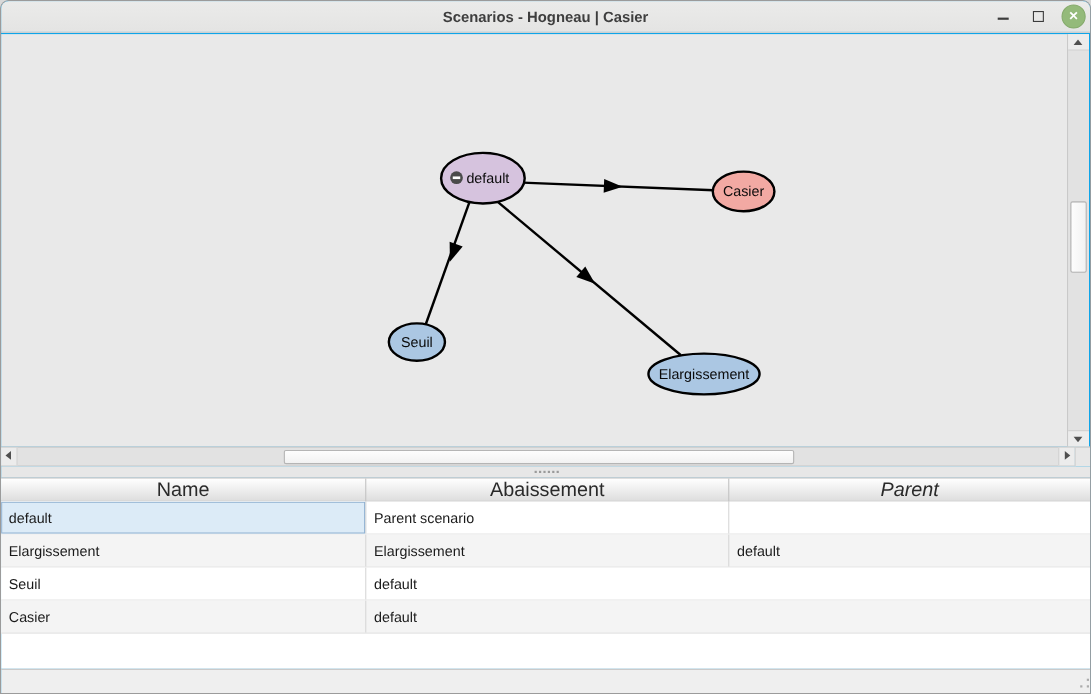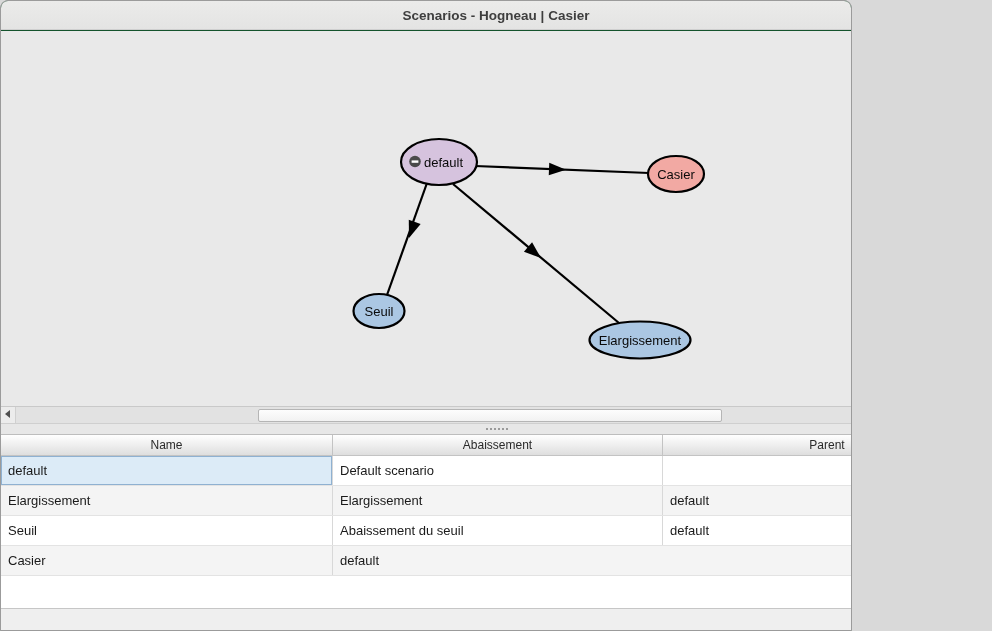--- a/index.html
+++ b/index.html
@@ -1,17 +1,17 @@
 <!DOCTYPE html>
 <html><head>
 <meta charset="utf-8">
 <style>
   * { margin:0; padding:0; box-sizing:border-box; }
   html,body { width:992px; height:631px; background:#d9d9d9; font-family:"Liberation Sans", sans-serif; overflow:hidden; }
-  .window { position:relative; width:852px; height:631px; border:1px solid #9b9b9b; border-radius:8px 8px 0 0; overflow:hidden; background:#14532d; }
+  .window { position:relative; width:992px; height:631px; border:1px solid #9b9b9b; border-radius:8px 8px 0 0; overflow:hidden; background:#0ea5e9; }
 
   
   .titlebar { position:absolute; left:0; top:0; width:990px; height:29px; background:linear-gradient(#ebebea,#e4e4e3); border-bottom:1px solid #cfcfcf; }
   .titlebar .title { position:absolute; left:0; right:0; top:0; height:29px; line-height:29px; text-align:center; font-size:13.5px; font-weight:bold; color:#3e3e3e; }
   .wbtn { position:absolute; cursor:default; }
   .btn-min { right:70px; top:6px; width:18px; height:18px; }
   .min-glyph { position:absolute; left:4px; top:9px; width:10px; height:2px; background:#3c3c3c; }
   .btn-max { right:38px; top:5px; width:18px; height:18px; }
   .max-glyph { position:absolute; left:4px; top:4px; width:10px; height:10px; border:1.5px solid #3c3c3c; background:transparent; }
   .btn-close { right:4px; top:3px; width:22px; height:22px; border-radius:50%; background:#94ba7a; border:1px solid #86ab6d; text-align:center; }
@@ -43,22 +43,22 @@
   .hthumb { position:absolute; left:257px; top:2px; width:464px; height:13px; background:linear-gradient(#fdfdfd,#f2f2f2); border:1px solid #b5b5b5; border-radius:2px; }
 
   
   .splitter { position:absolute; left:0; top:423px; width:990px; height:10px; background:#e7e7e7; border-bottom:1px solid #cocoCo; }
   .grip-dots { position:absolute; left:485px; top:4px; width:2px; height:2px; background:#9a9a9a;
     box-shadow:4px 0 #9a9a9a, 8px 0 #9a9a9a, 12px 0 #9a9a9a, 16px 0 #9a9a9a, 20px 0 #9a9a9a; }
 
   
   .table-panel { position:absolute; left:0; top:433px; width:990px; height:174px; background:#ffffff; }
   .thead { display:grid; grid-template-columns:332px 330px 1fr; height:22px; border-top:1px solid #bdbdbd; border-bottom:1px solid #c3c3c3; background:linear-gradient(#ffffff,#dedede); }
-  .th { font-size:12px; color:#2a2a2a; text-align:center; line-height:21px; border-right:1px solid #c3c3c3; }
-  .th:last-child { border-right:none; }
+  .th { font-size:18px; color:#2a2a2a; text-align:center; line-height:21px; border-right:1px solid #c3c3c3; }
+  .th:last-child { border-right:none;font-style:italic; }
   .tr { display:grid; grid-template-columns:332px 330px 1fr; height:30px; border-bottom:1px solid #e3e3e3; background:#ffffff; }
   .tr.alt { background:#f4f4f4; }
   .td { font-size:13px; color:#1a1a1a; line-height:29px; padding-left:7px; border-right:1px solid #d8d8d8; overflow:hidden; white-space:nowrap; }
   .td:last-child { border-right:none; }
   .td.selected { background:#dcebf7; box-shadow:inset 0 0 0 1px #8fb1d1; }
 
   
   .statusbar { position:absolute; left:0; top:607px; width:990px; height:23px; background:#efefef; border-top:1px solid #c6c6c6; }
   .resize-grip { position:absolute; right:7px; bottom:6px; width:2px; height:2px; background:#ababab;
     box-shadow:6px 0 #ababab, 12px 0 #ababab, 6px -6px #ababab, 12px -6px #ababab, 12px -12px #ababab; }
@@ -140,31 +140,30 @@
   </div>
 
   <div class="table-panel">
     <div class="thead">
       <div class="th">Name</div>
       <div class="th">Abaissement</div>
       <div class="th">Parent</div>
     </div>
     <div class="tr">
       <div class="td selected">default</div>
-      <div class="td">Default scenario</div>
+      <div class="td">Parent scenario</div>
       <div class="td"></div>
     </div>
     <div class="tr alt">
       <div class="td">Elargissement</div>
       <div class="td">Elargissement</div>
       <div class="td">default</div>
     </div>
     <div class="tr">
       <div class="td">Seuil</div>
-      <div class="td">Abaissement du seuil</div>
       <div class="td">default</div>
     </div>
     <div class="tr alt">
       <div class="td">Casier</div>
       <div class="td">default</div>
     </div>
   </div>
 
   <div class="statusbar">
     <span class="resize-grip"></span>

